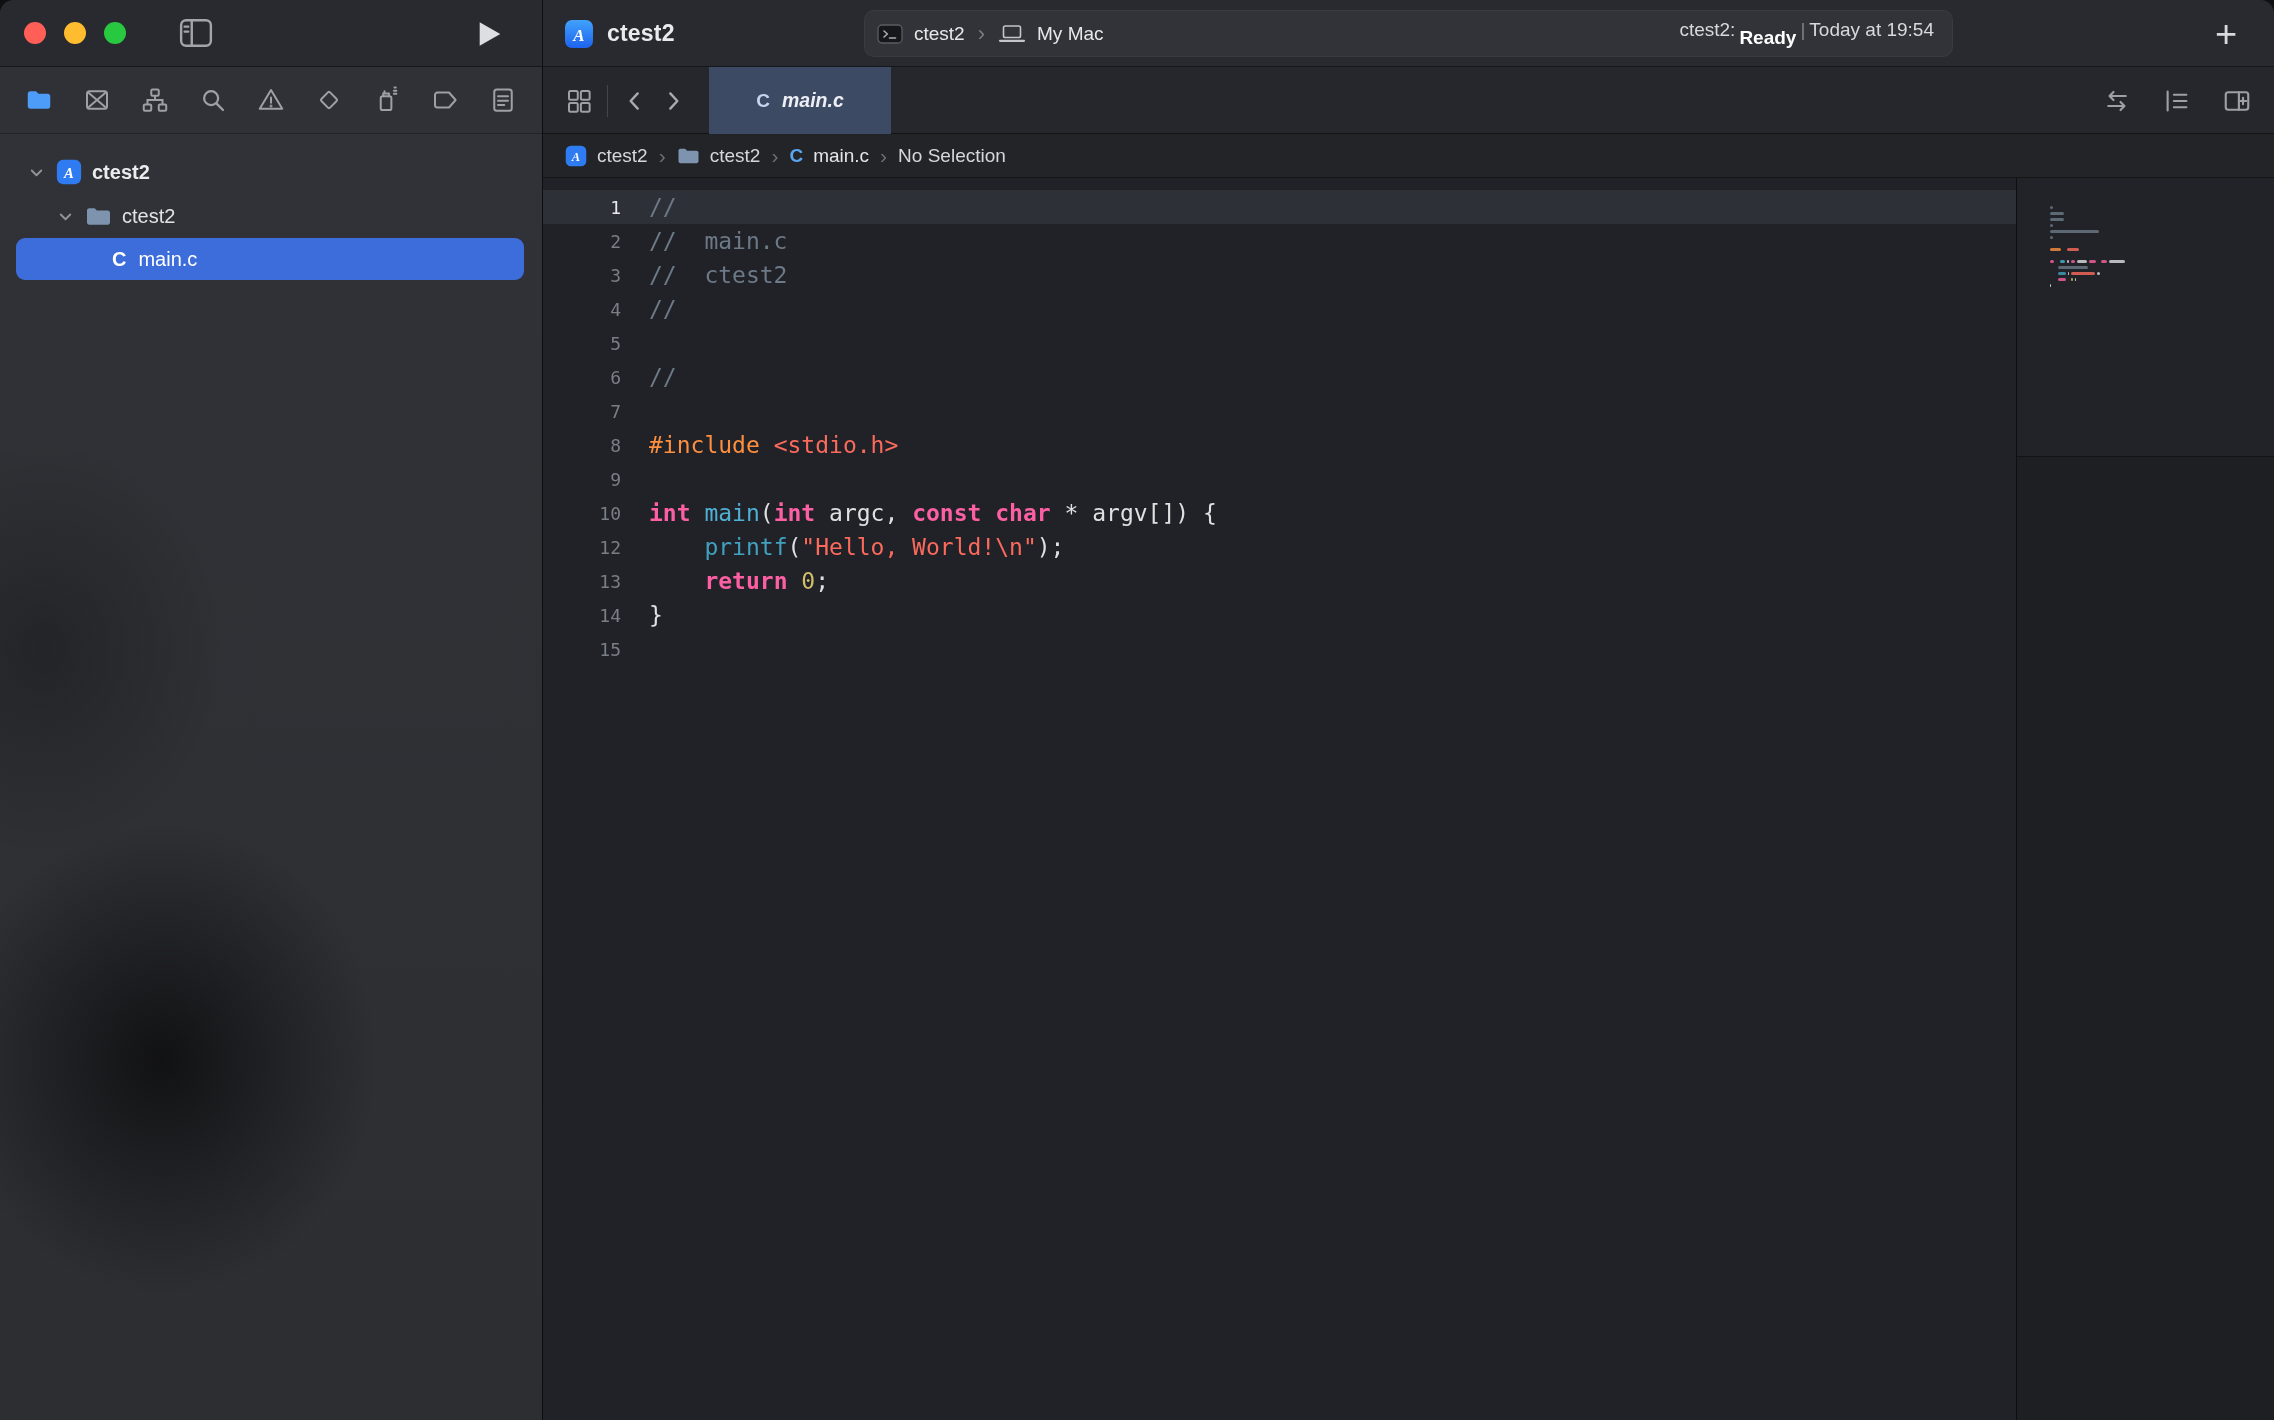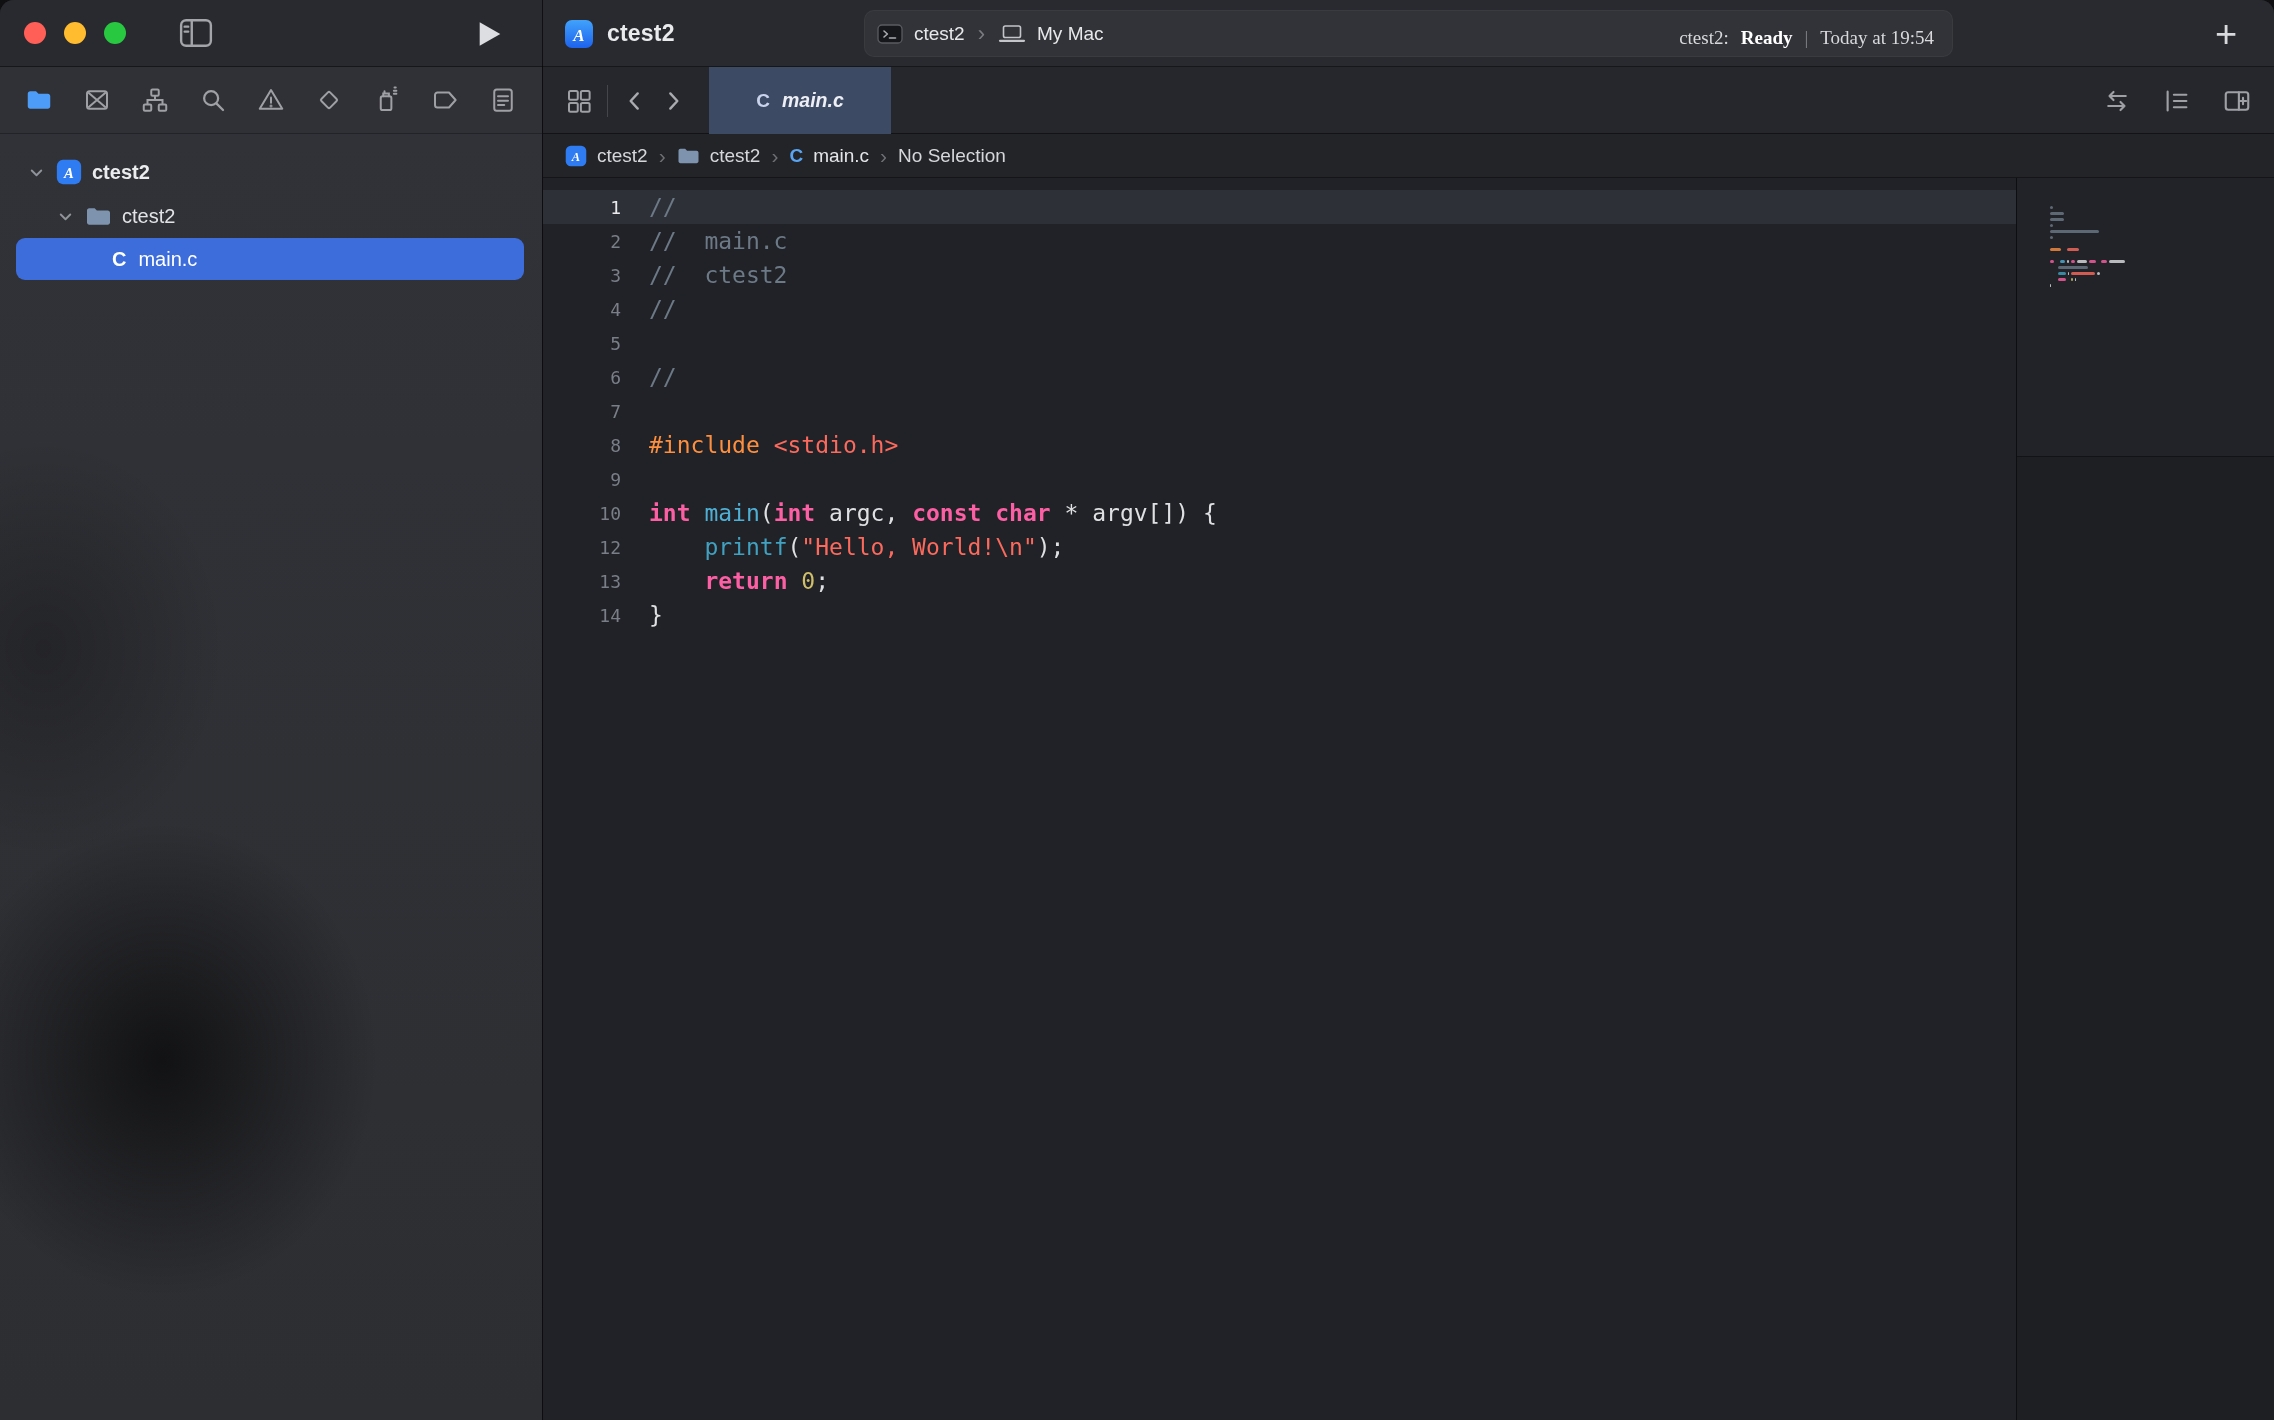--- a/index.html
+++ b/index.html
@@ -22,21 +22,21 @@
   .title-group{position:absolute;left:564px;top:0;height:67px;display:flex;align-items:center;gap:13px;}
   .proj-icon{display:flex;}
   .win-title{font-size:23px;font-weight:700;color:#EAEBED;letter-spacing:.2px;}
   .activity-pill{
     position:absolute;left:864px;top:10px;width:1089px;height:47px;border-radius:10px;
     background:#323338;border:1px solid rgba(255,255,255,.04);
     display:flex;align-items:center;justify-content:space-between;padding:0 18px 0 12px;
   }
   .scheme{display:flex;align-items:center;gap:11px;font-size:19px;color:#E7E8EA;cursor:default;}
   .scheme .sep{color:#7A7C82;font-size:22px;margin:0 2px;}
-  .status{display:flex;align-items:flex-end;gap:12px;font-size:19px;color:#D8D9DC;cursor:default;font-family:Liberation Serif, serif;}
+  .status{display:flex;align-items:flex-start;gap:4px;font-size:19px;color:#D8D9DC;cursor:default;}
   .status .b{font-weight:700;color:#FFFFFF;margin-top:8px;}
   .status .dim{color:#808288;font-weight:300;}
   .plus-btn{position:absolute;right:26px;top:12px;width:44px;height:44px;background:none;border:none;color:#D8D9DC;font-size:38px;font-weight:300;line-height:40px;cursor:default;}
   
   .navstrip{
     position:absolute;left:0;top:67px;width:542px;height:67px;background:#303136;
     display:flex;align-items:center;justify-content:space-between;padding:0 22px;
     border-bottom:1px solid rgba(0,0,0,.28);
   }
   .nav-icon{width:34px;height:34px;}
@@ -383,20 +383,24 @@
           <span class="code"><span class="c-plain">    </span><span class="c-func">printf</span><span class="c-plain">(</span><span class="c-string">"Hello, World!\n"</span><span class="c-plain">);</span></span>
         </div>
         <div class="code-row">
           <span class="ln">13</span>
           <span class="code"><span class="c-plain">    </span><span class="c-keyword">return</span><span class="c-plain"> </span><span class="c-number">0</span><span class="c-plain">;</span></span>
         </div>
         <div class="code-row">
           <span class="ln">14</span>
           <span class="code"><span class="c-plain">}</span></span>
         </div>
+        <div class="code-row">
+          <span class="ln">15</span>
+          <span class="code"></span>
+        </div>
       </div>
   </main>
 
   <aside class="right-panel">
     <div class="mm-top">
       <div id="minimap">
           <div class="mm-row">
             <span class="mm-tok" style="width: 2.8px; background: rgb(108, 121, 134);"></span>
           </div>
           <div class="mm-row">

